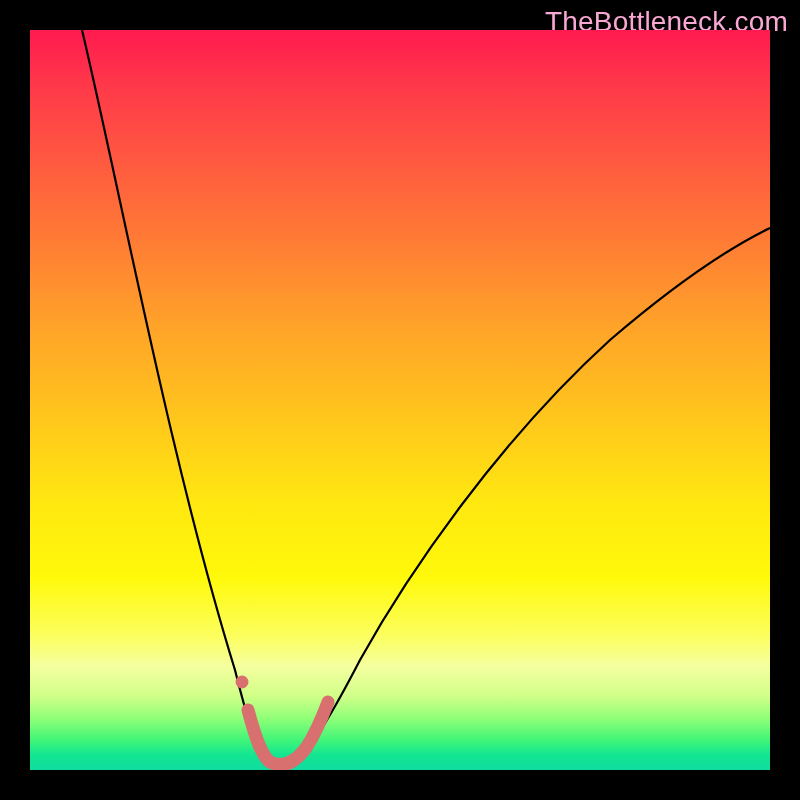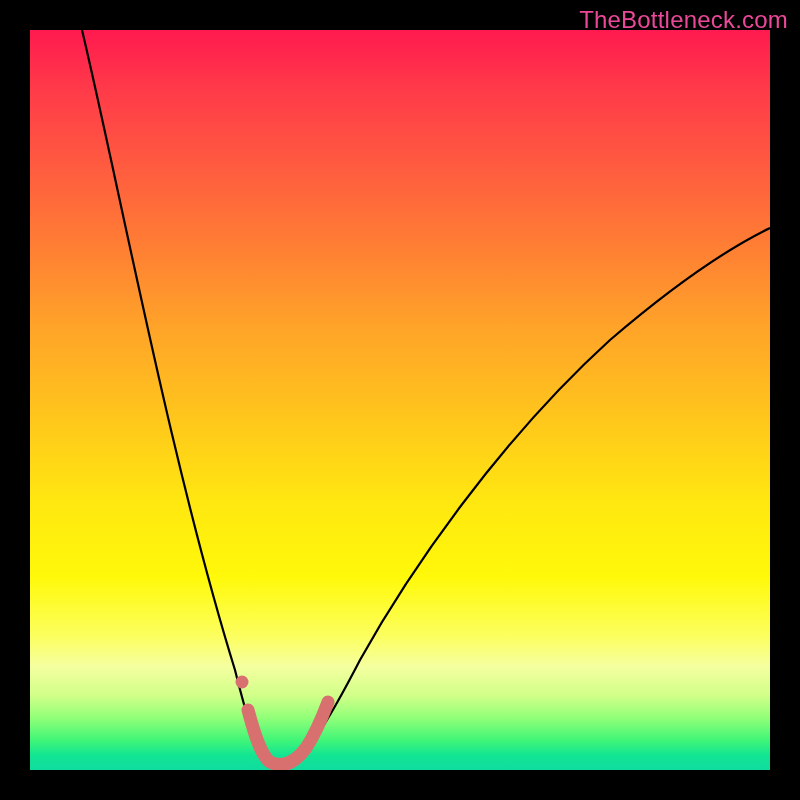--- a/index.html
+++ b/index.html
@@ -44,22 +44,22 @@
       #90ff78 93%,
       #40f578 96%,
       #12e592 98%,
       #10dca0 100%
     );
   }
   .watermark {
     position: absolute;
     top: 6px;
     right: 12px;
-    color: #ec4899;
-    font-size: 24px;
+    color: #f9a8d4;
+    font-size: 28px;
     font-weight: 500;
     letter-spacing: 0.2px;
     user-select: none;
   }
   svg.curves {
     position: absolute;
     left: 0; top: 0;
     width: 100%;
     height: 100%;
   }

